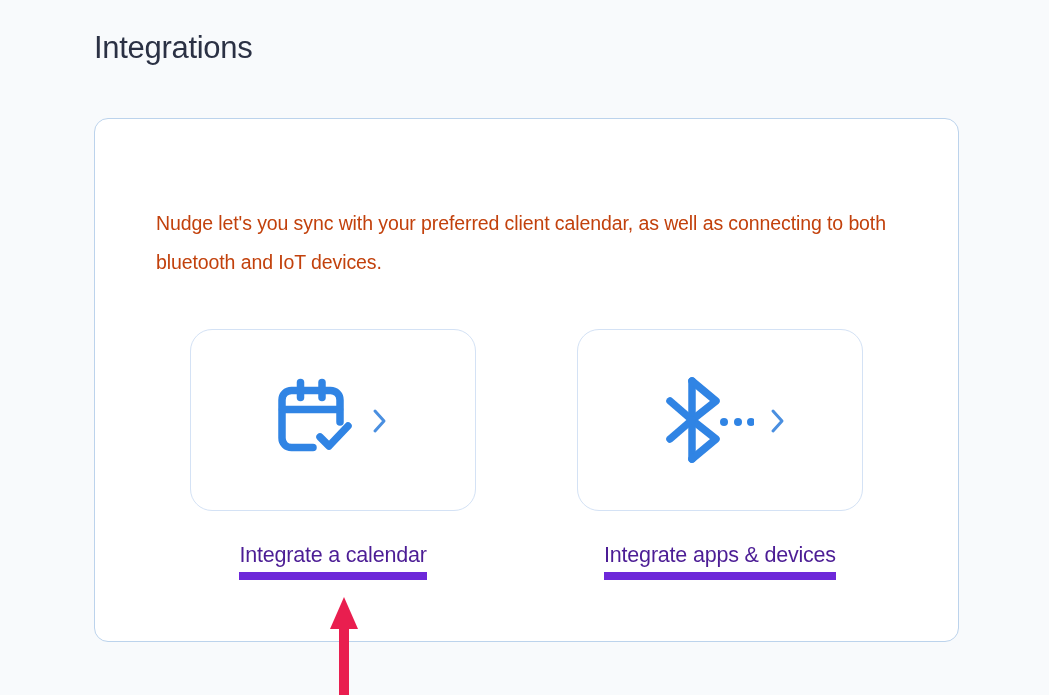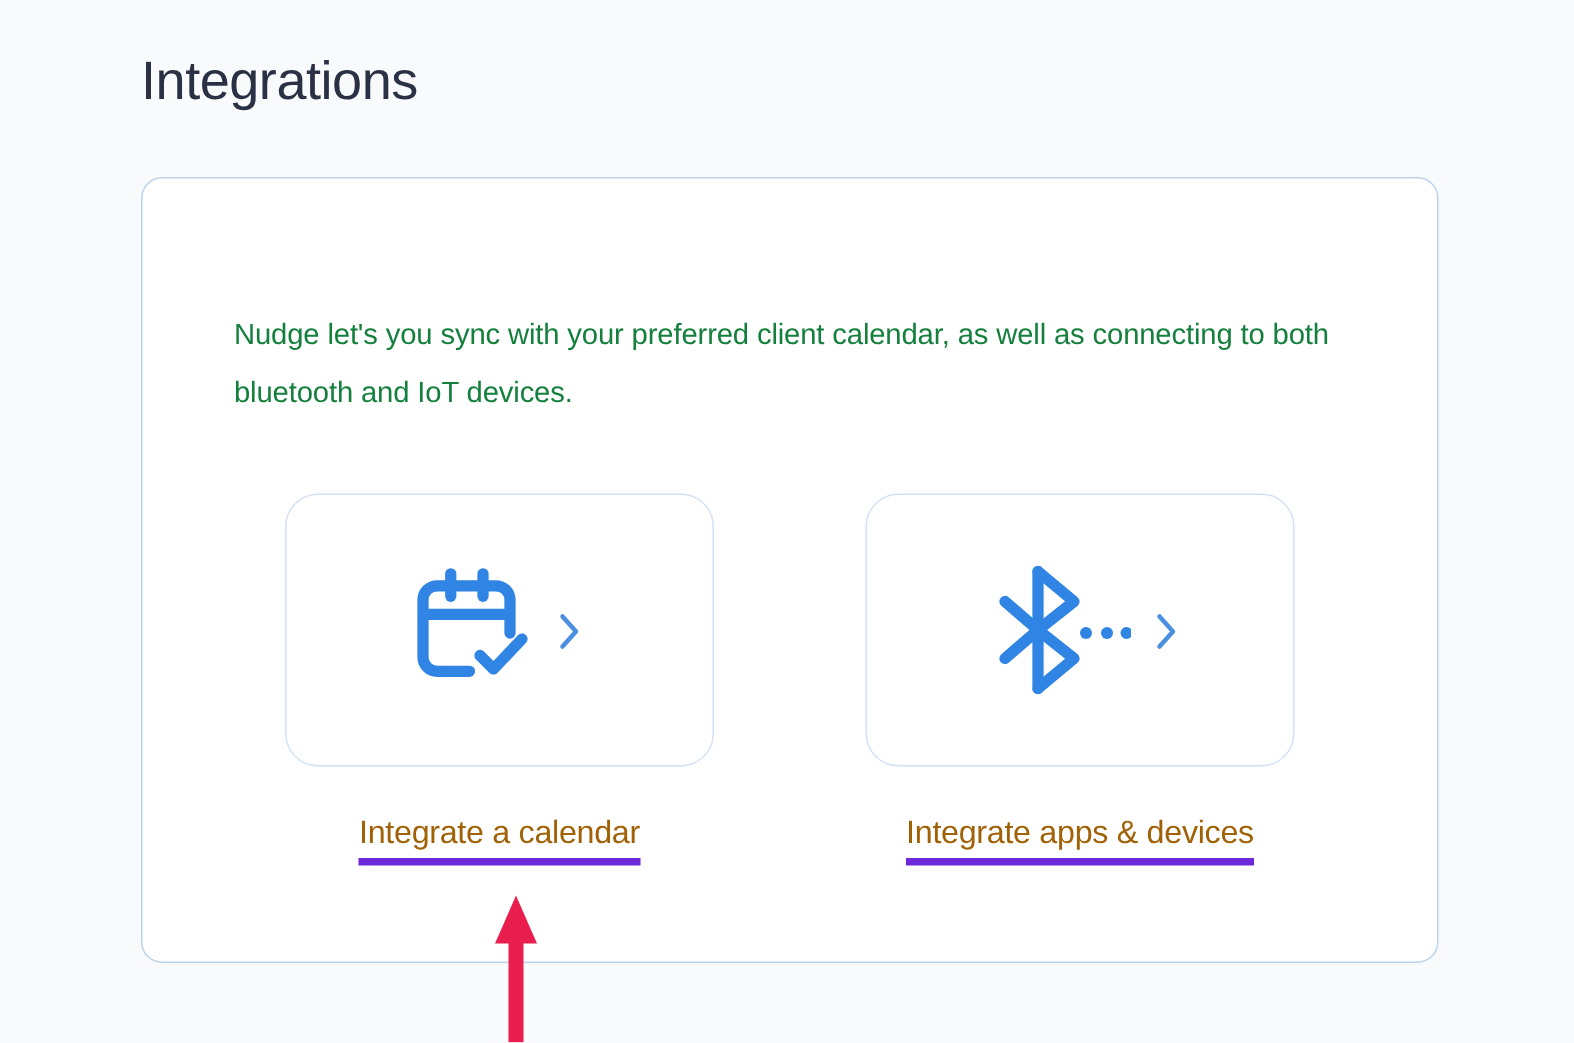--- a/index.html
+++ b/index.html
@@ -10,21 +10,21 @@
     background: #f8fafc;
     font-family: "Liberation Sans", sans-serif;
     overflow: hidden;
     position: relative;
   }
 
   #page-title {
     position: absolute;
     left: 94px;
     top: 8px;
-    font-size: 36px;
+    font-size: 31px;
     font-weight: 400;
     letter-spacing: -0.3px;
     color: #2b3144;
     line-height: 1.2;
     white-space: nowrap;
   }
 
   #integrations-card {
     position: absolute;
     left: 94px;
@@ -36,21 +36,21 @@
     border-radius: 14px;
   }
 
   #card-description {
     position: absolute;
     left: 61px;
     top: 65px;
     width: 748px;
     font-size: 19.5px;
     line-height: 39px;
-    color: #15803d;
+    color: #c2410c;
     letter-spacing: -0.1px;
   }
 
   #tiles-row {
     position: absolute;
     left: 0;
     top: 0;
     width: 100%;
     height: 100%;
   }
@@ -87,24 +87,24 @@
   }
 
   .tile-link-wrap {
     margin-top: 33px;
     text-align: center;
   }
 
   .tile-link {
     display: inline-block;
     font-size: 21.5px;
-    color: #a16207;
+    color: #4c1d95;
     text-decoration: none;
     letter-spacing: -0.2px;
-    border-bottom: 5px solid #6d28d9;
+    border-bottom: 8px solid #6d28d9;
     padding-bottom: 4px;
     line-height: 1.1;
     cursor: pointer;
   }
 
   #annotation-arrow {
     position: absolute;
     left: 321px;
     top: 595px;
     width: 46px;

